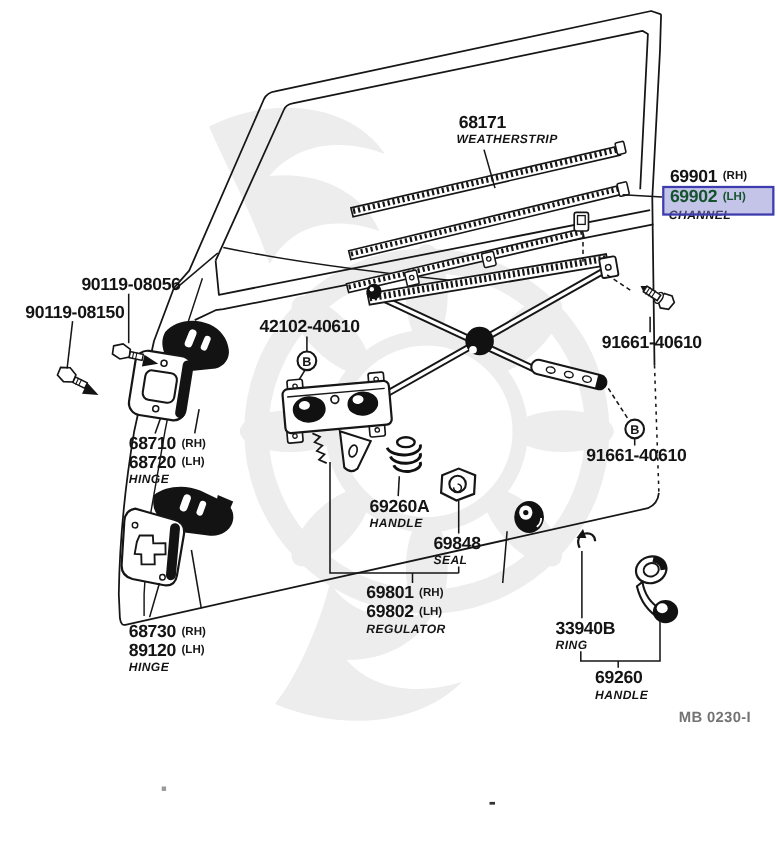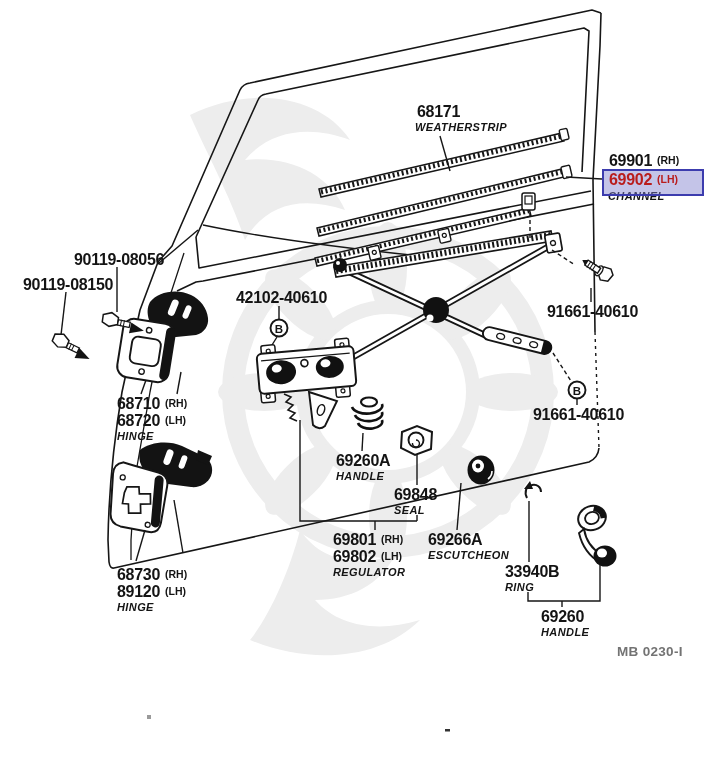--- a/index.html
+++ b/index.html
@@ -7,21 +7,21 @@
          font-family:"Liberation Sans",sans-serif;}
   .stage svg{position:absolute;left:0;top:0;}
   .lbl{position:absolute;font-weight:bold;color:#141414;white-space:nowrap;z-index:3;}
   .row{display:flex;align-items:center;gap:5px;line-height:17px;}
   .num{font-size:16px;letter-spacing:-0.3px;}
   .side{font-size:10.5px;letter-spacing:0;}
   .name{font-size:11px;letter-spacing:0.4px;line-height:12px;margin-top:1px;font-style:italic;}
   .code{position:absolute;font-weight:bold;font-size:13.5px;color:#737373;letter-spacing:0.3px;z-index:3;}
   .hl-box{position:absolute;left:602px;top:169px;width:102px;height:27px;
           background:rgba(125,125,205,0.45);border:2px solid #3c3cae;box-sizing:border-box;z-index:4;}
-  .hl-row{color:#b91c1c;z-index:5;}
+  .hl-row{color:#14532d;z-index:5;}
   .z5{z-index:5;}
   .z2{z-index:2;}
 </style>
 </head>
 <body>
 
 <div class="stage">
 
 <svg width="706" height="768" viewBox="0 0 706 768">
 
@@ -357,26 +357,20 @@
         <span class="num">69801</span>
         <span class="side">(RH)</span>
       </div>
   <div class="row">
         <span class="num">69802</span>
         <span class="side">(LH)</span>
       </div>
   <div class="name">REGULATOR</div>
 </div>
 
-<div class="lbl" style="left:428px;top:531px">
-  <div class="row">
-        <span class="num">69266A</span>
-      </div>
-  <div class="name">ESCUTCHEON</div>
-</div>
 
 <div class="lbl" style="left:505px;top:563px">
   <div class="row">
         <span class="num">33940B</span>
       </div>
   <div class="name">RING</div>
 </div>
 
 <div class="lbl" style="left:541px;top:608px">
   <div class="row">

